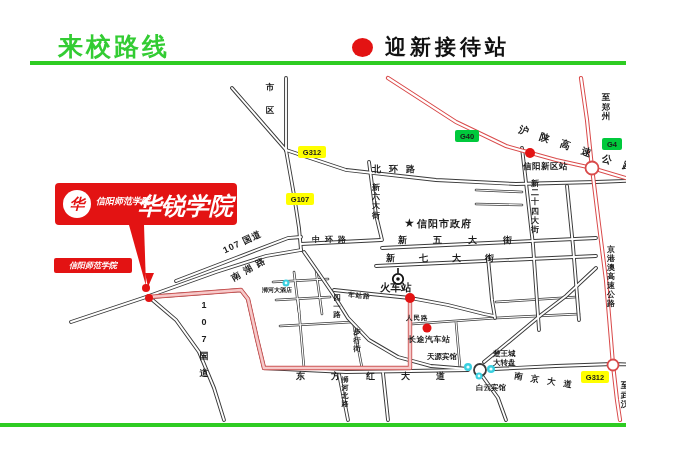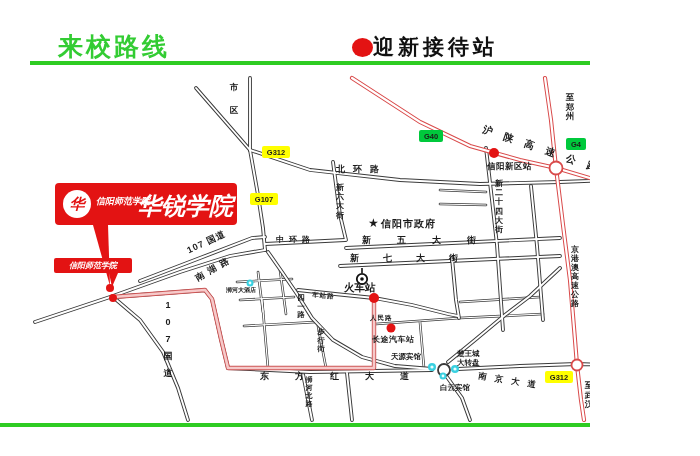--- a/index.html
+++ b/index.html
@@ -1,19 +1,19 @@
 <!DOCTYPE html>
 <html><head>
 <meta charset="utf-8">
 <style>
   html,body{margin:0;padding:0;background:#fff;}
   #page{position:relative;width:590px;height:456px;background:#ffffff;overflow:hidden;
-        font-family:"Liberation Sans","DejaVu Sans",sans-serif;}
+        font-family:"Liberation Sans","DejaVu Sans",sans-serif;padding-left:36px;}
   .title{position:absolute;left:58px;top:30px;font-size:25px;font-weight:bold;color:#33cc33;letter-spacing:3px;}
-  .legend{position:absolute;left:352px;top:33px;display:flex;align-items:center;}
+  .legend{position:absolute;left:352px;top:33px;display:flex;align-items:center;gap:12px;}
   .ldot{width:21px;height:19px;border-radius:50%;background:#e31313;display:inline-block;}
   .ltext{font-size:21px;font-weight:bold;color:#111;letter-spacing:4px;}
   .rule{position:absolute;background:#2ecc22;height:4px;}
   .rule-top{left:30px;top:61px;width:640px;}
   .rule-bottom{left:0px;top:423px;width:700px;}
   svg text{font-family:"Liberation Sans","DejaVu Sans",sans-serif;font-weight:700;fill:#1a1a1a;}
   #rm path{stroke:#3a3a3a;stroke-width:2.6;fill:none;stroke-linecap:round;}
   .rmi path{stroke:#ffffff;stroke-width:1.2;fill:none;stroke-linecap:round;}
   #rb path{stroke:#3a3a3a;stroke-width:3.8;fill:none;stroke-linecap:round;}
   .rbi path{stroke:#ffffff;stroke-width:1.9;fill:none;stroke-linecap:round;}

